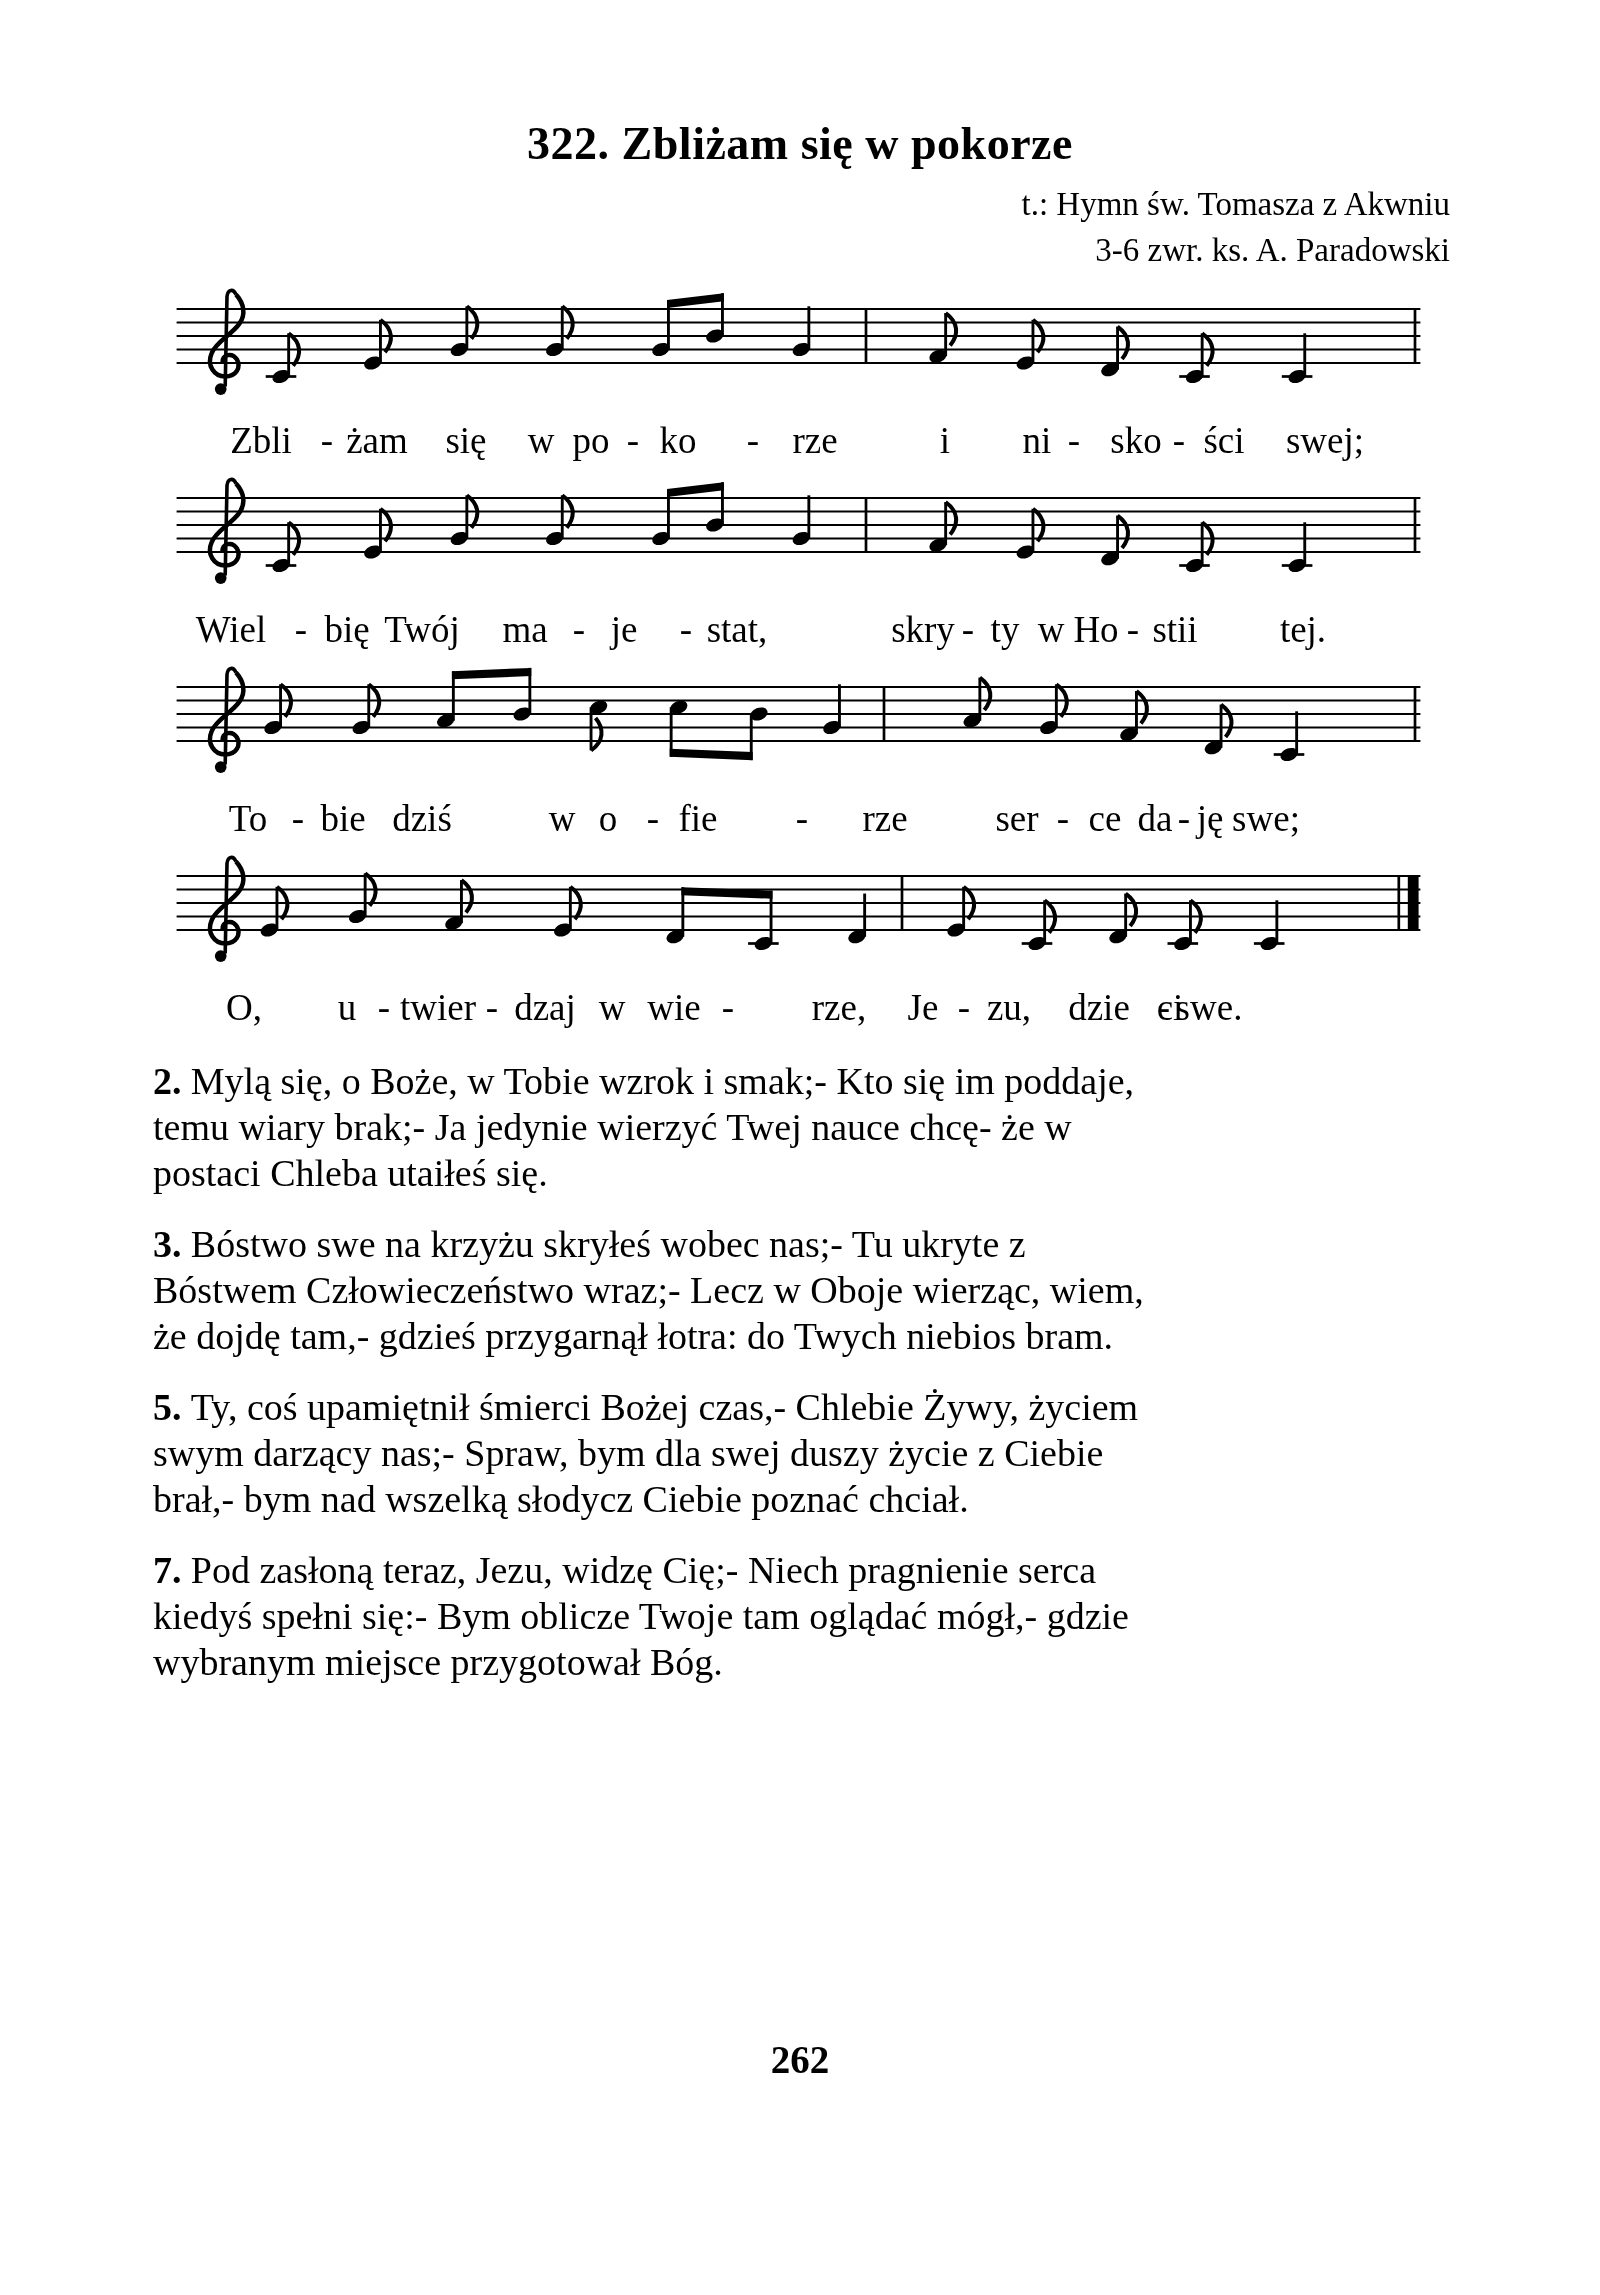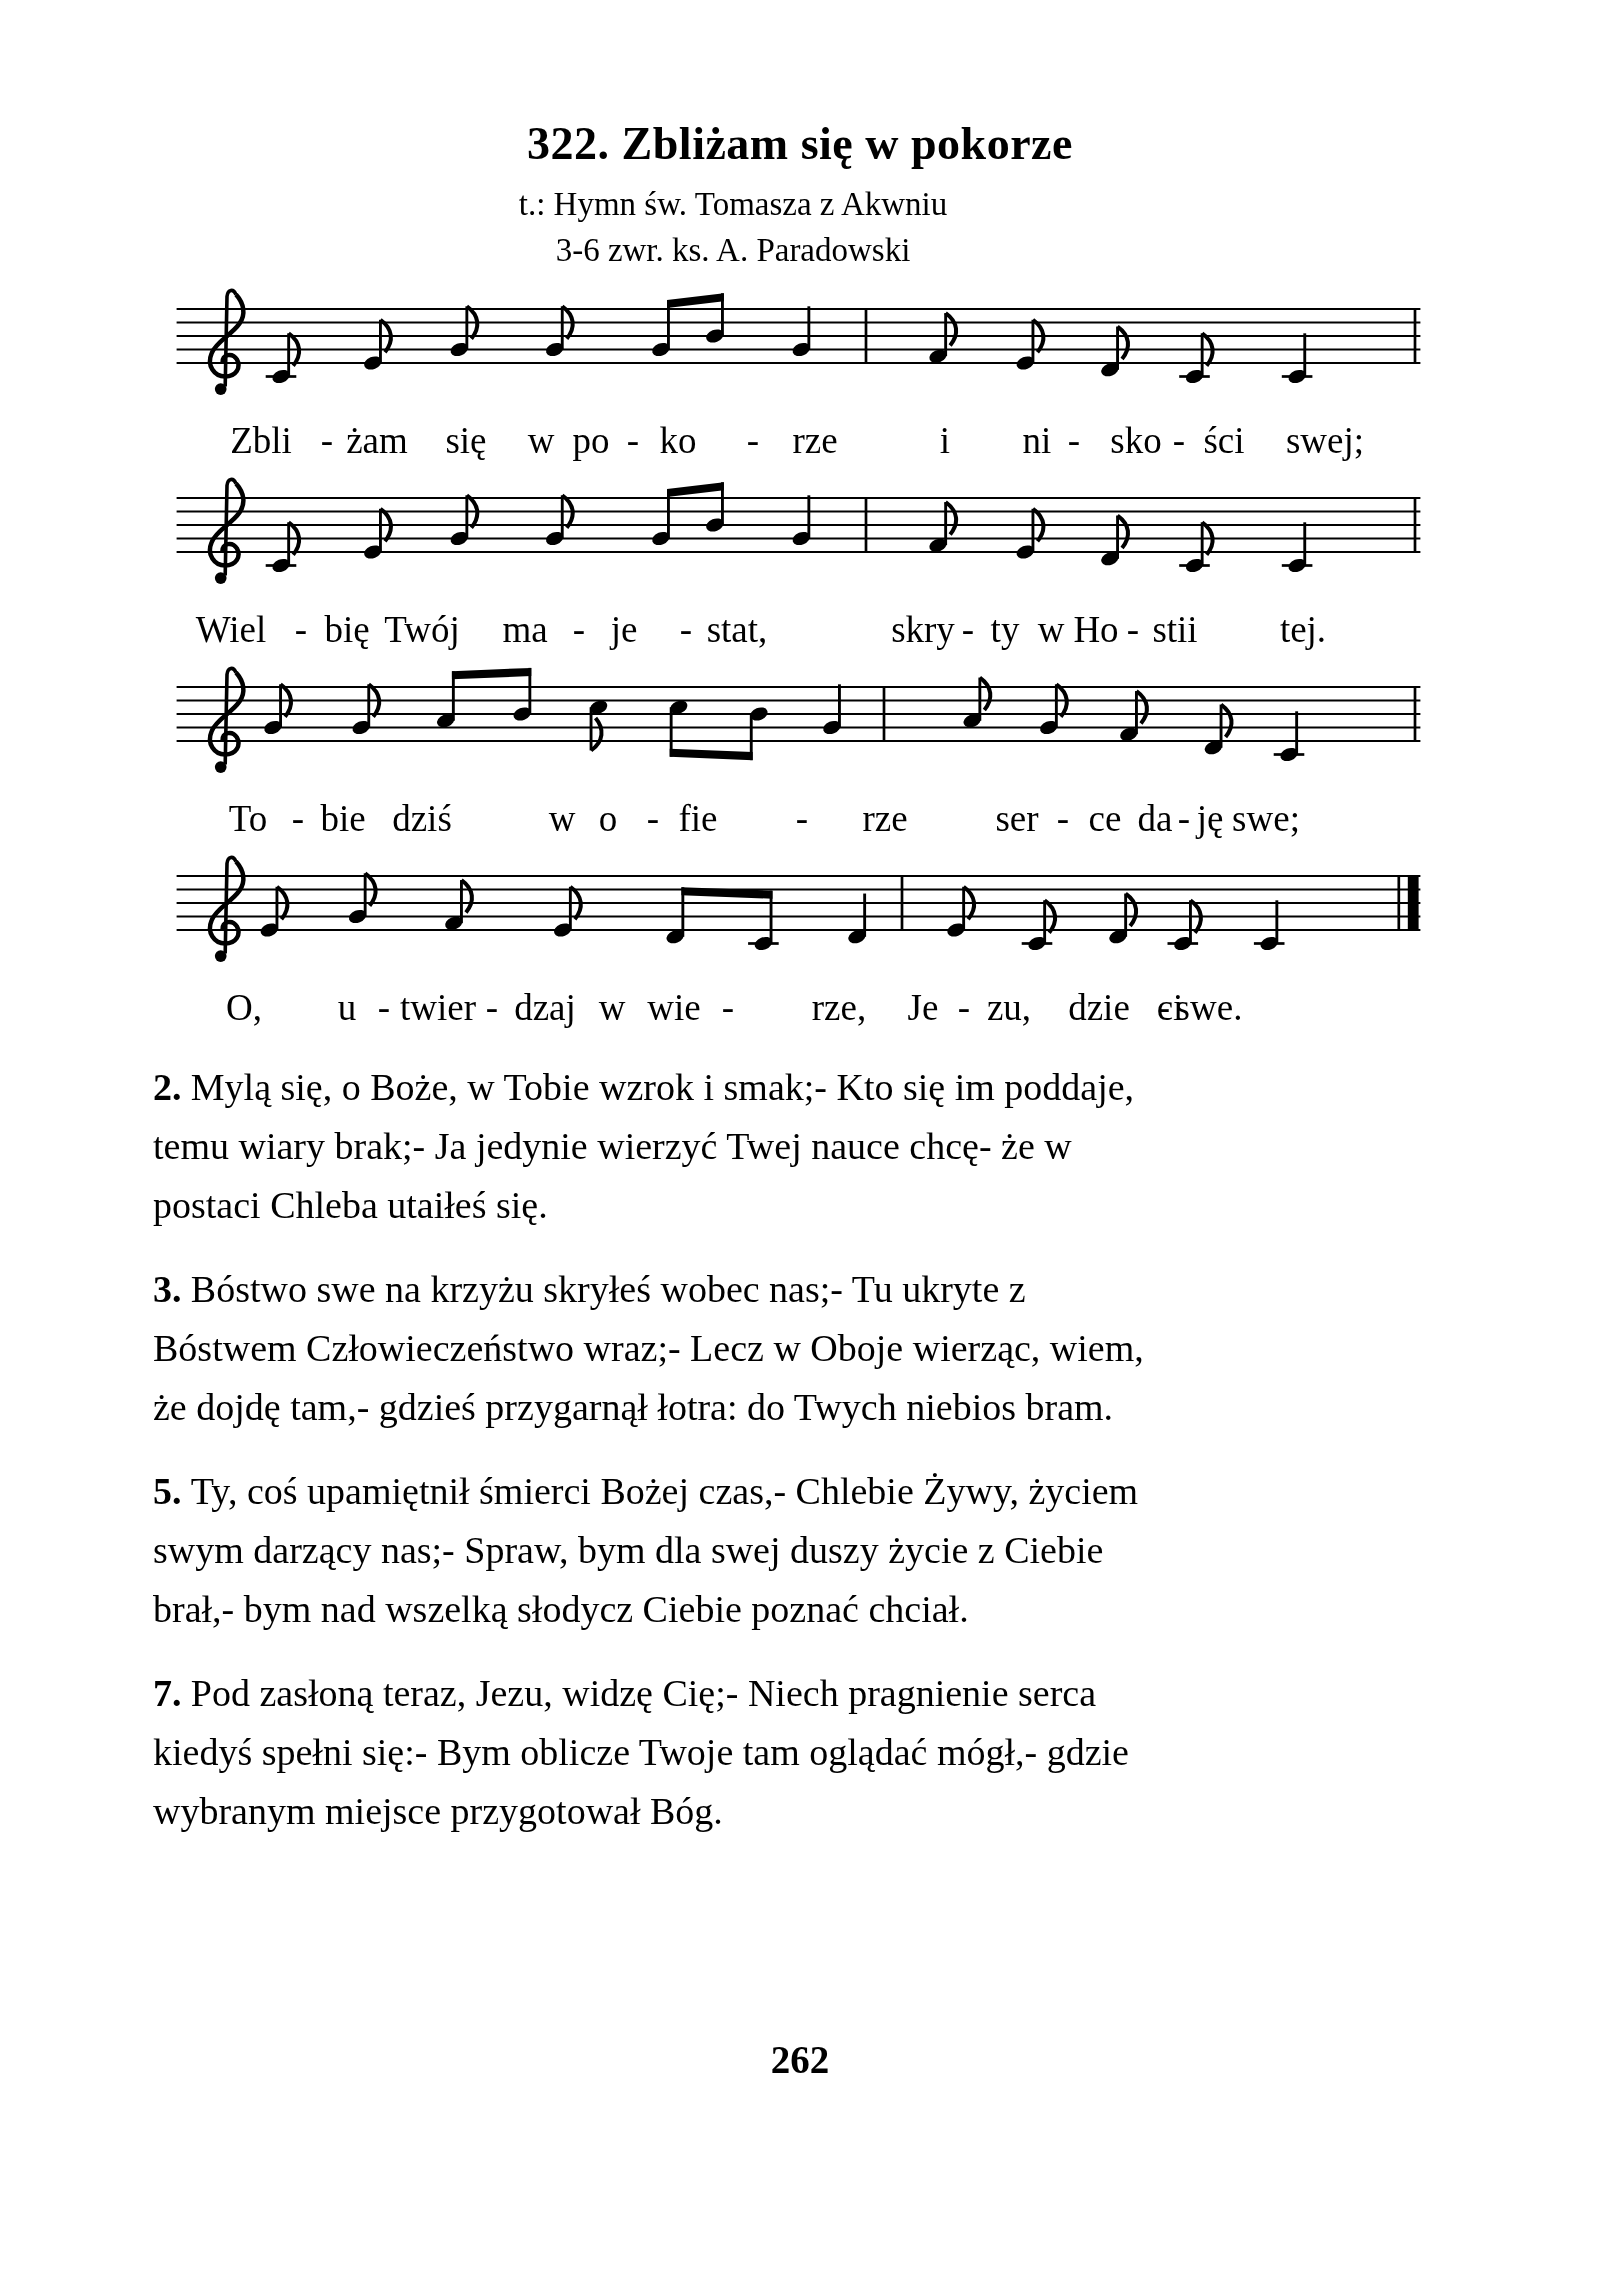--- a/index.html
+++ b/index.html
@@ -7,33 +7,33 @@
     width:1600px;height:2296px;background:#ffffff;color:#000;
     font-family:"Liberation Serif", serif;
     -webkit-font-smoothing:antialiased;
   }
   .page{position:relative;width:1600px;height:2296px;overflow:hidden;}
   .title{
     margin:0;padding-top:117px;text-align:center;
     font-size:46px;font-weight:bold;letter-spacing:0.5px;
   }
   .byline{
-    margin:11px 150px 0 16px;text-align:center;
+    margin:11px 150px 0 16px;text-align:right;
     font-size:33px;line-height:46px;
   }
   .score{margin:9.3px 0 0 153px;width:1291px;}
   .system{margin-bottom:1.9px;}
   svg.staff{display:block;width:1291px;height:135px;overflow:visible;}
   .lyrics{
     position:relative;height:52px;font-size:37px;line-height:48px;
   }
   .lyrics span{
     position:absolute;top:0;transform:translateX(-50%);white-space:nowrap;
   }
-  .verses{margin:22px 148px 0 153px;font-size:38px;line-height:59px;}
+  .verses{margin:22px 148px 0 153px;font-size:38px;line-height:46px;}
   .verse{margin:0 0 25px 0;}
   .vnum{font-weight:bold;margin-right:9.3px;}
   .pageno{
     position:absolute;left:0;right:0;top:2037px;text-align:center;
     font-size:39px;font-weight:bold;
   }
 </style>
 </head>
 <body>
 

